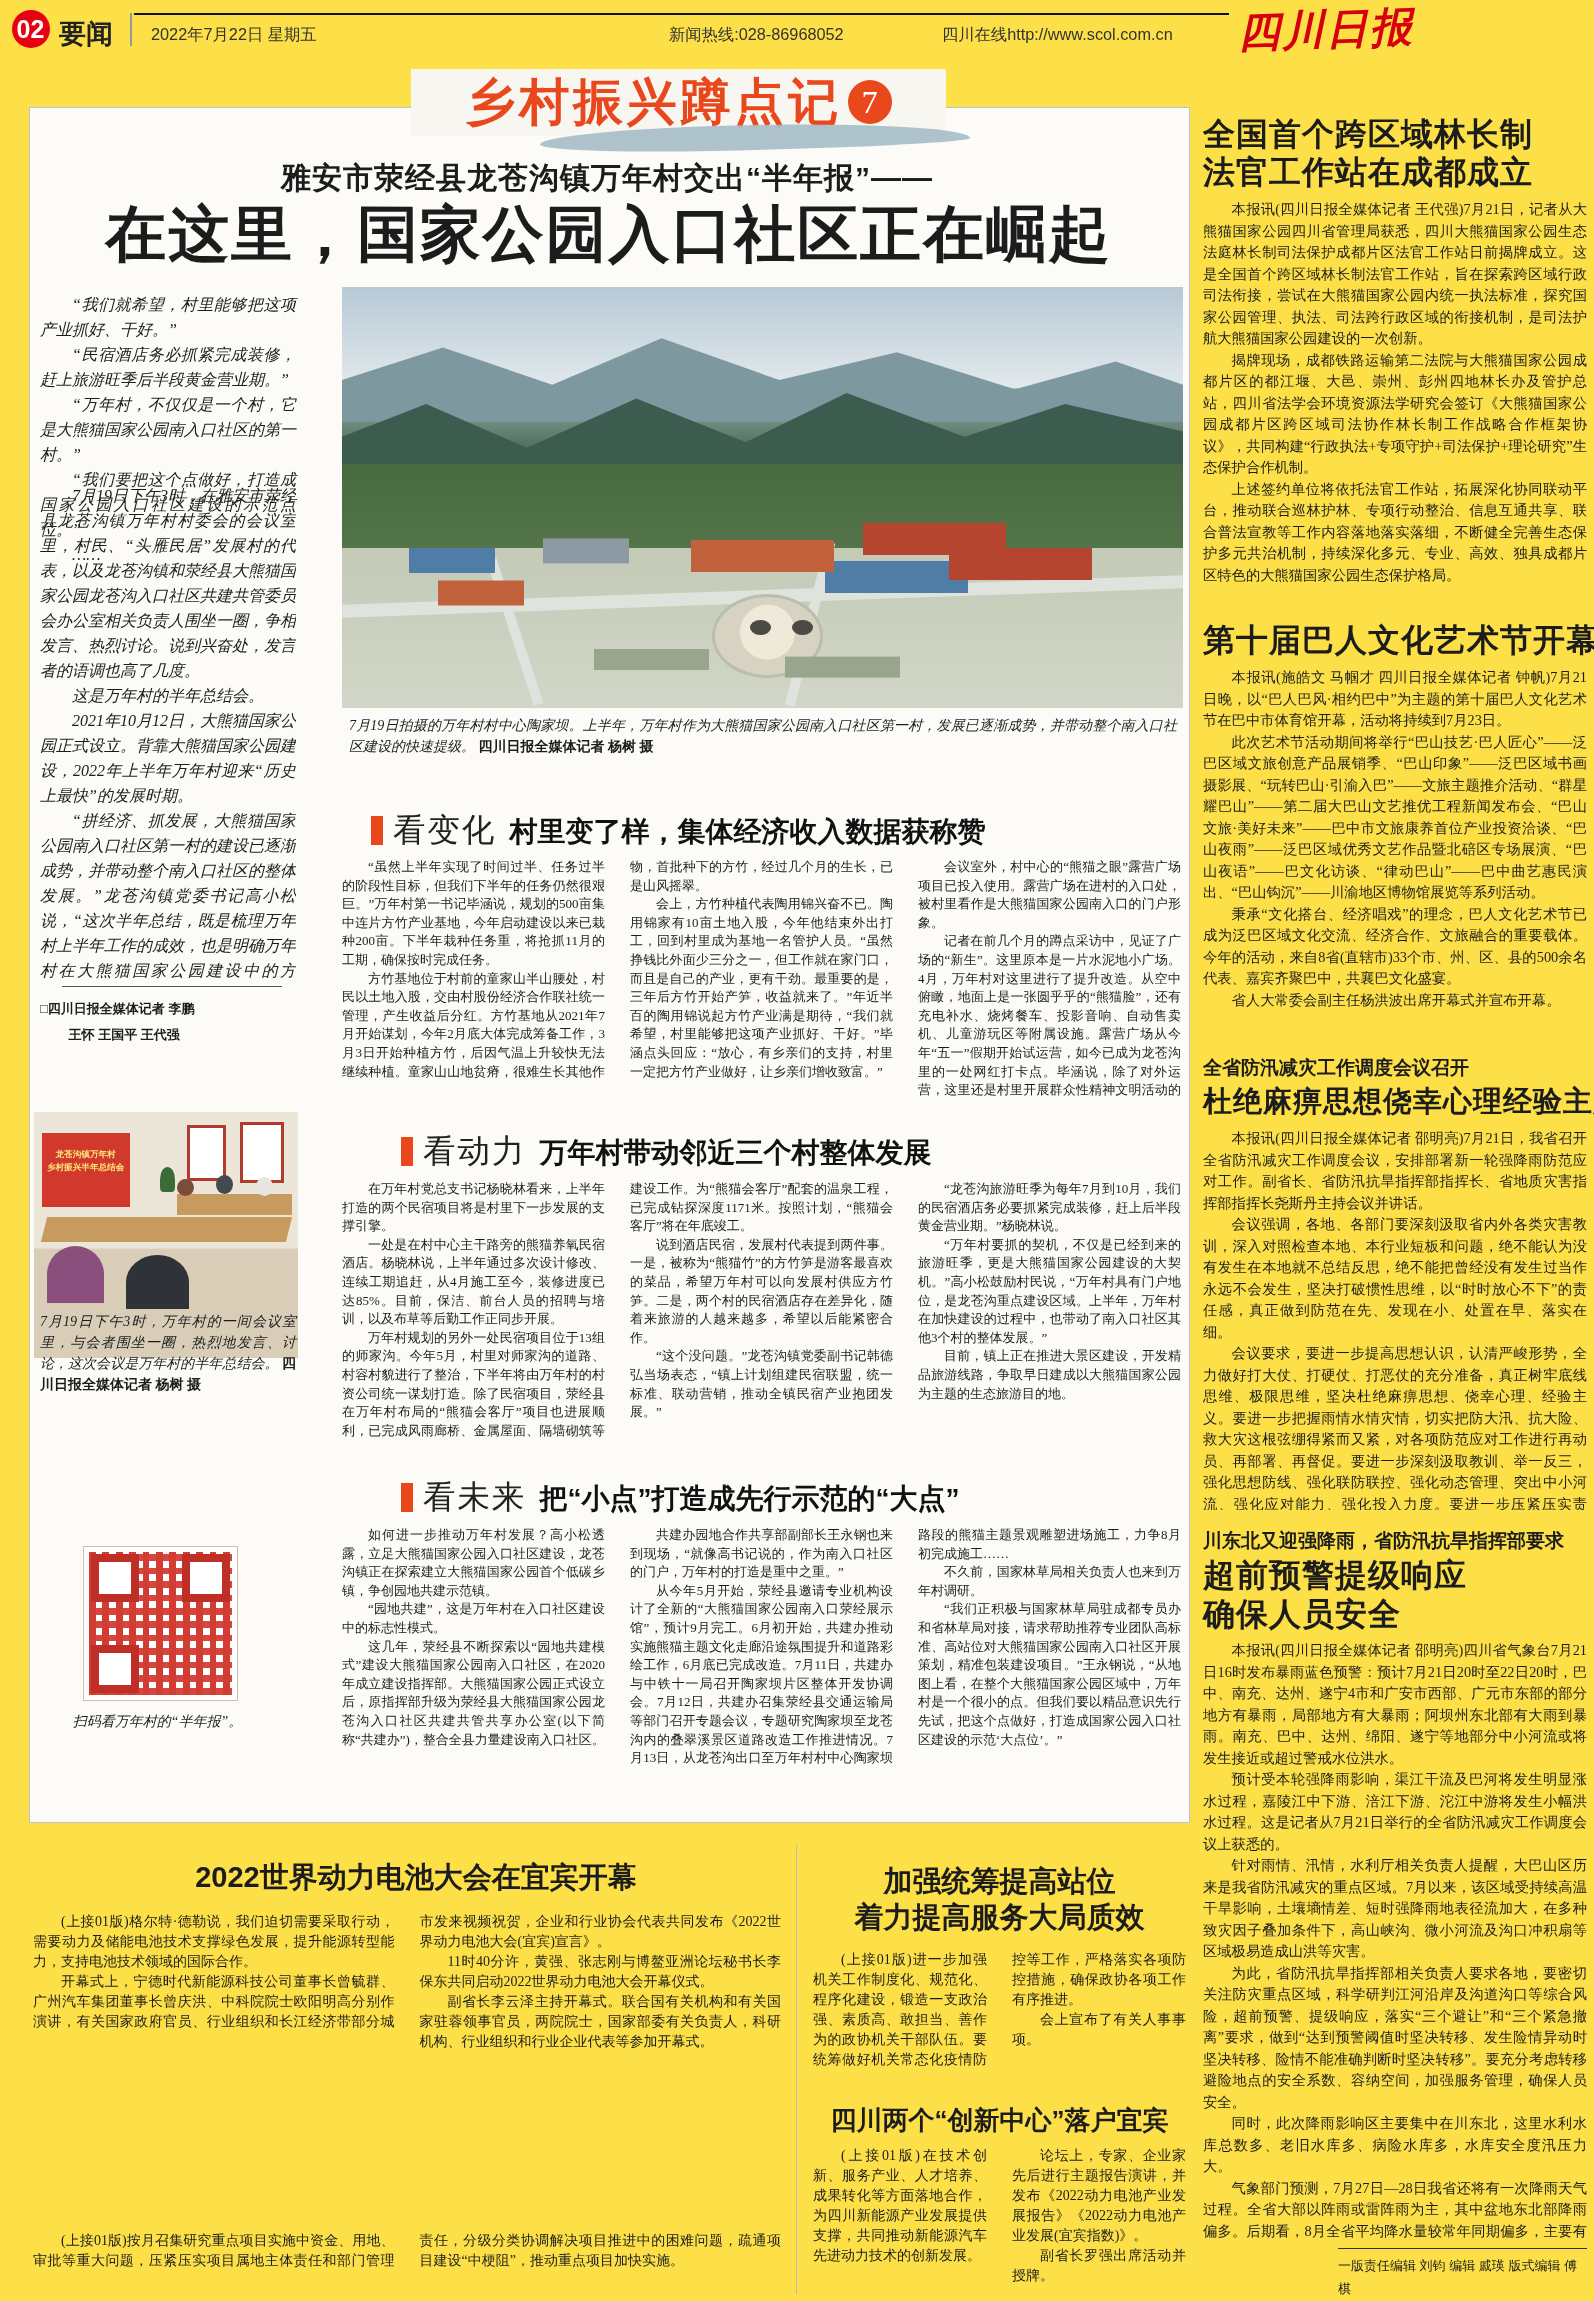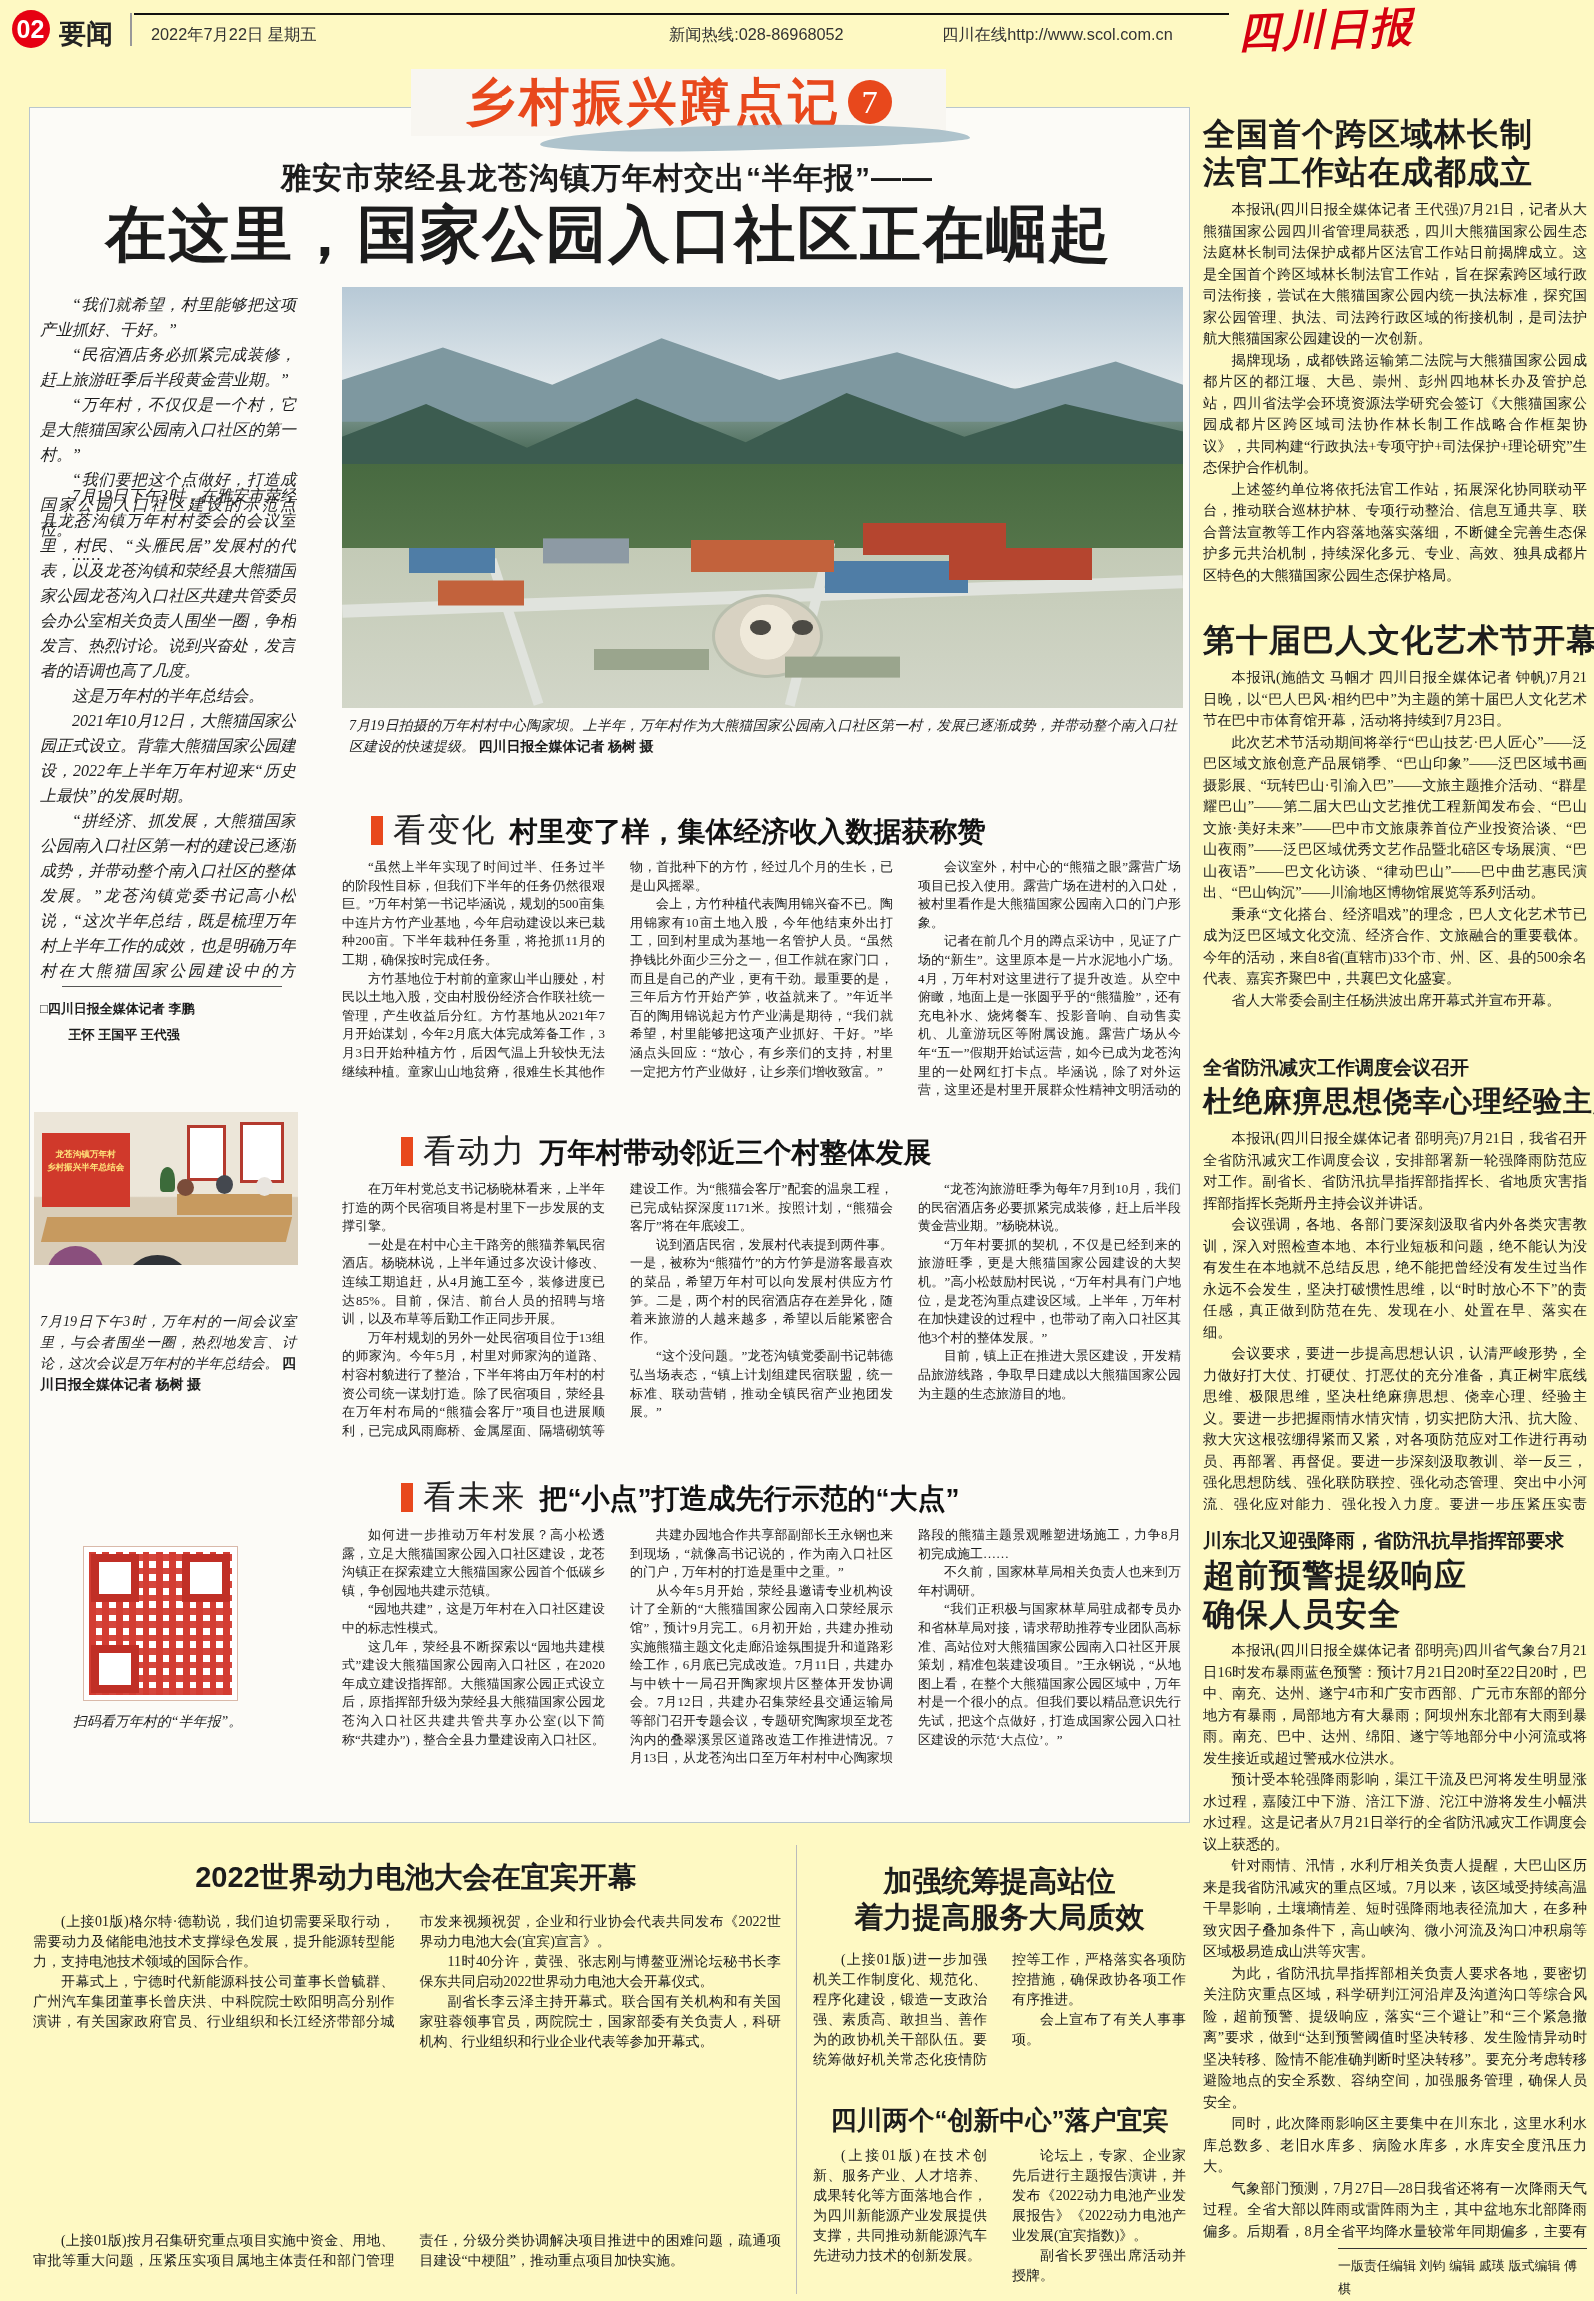--- a/index.html
+++ b/index.html
@@ -1,16 +1,16 @@
 <!DOCTYPE html>
 <html><head>
 <meta charset="utf-8">
 <style>
   html,body{margin:0;padding:0;}
-  .page{position:relative;width:1594px;height:2302px;background:#fef9c3;font-family:"Liberation Serif",serif;color:#1c1c1c;overflow:hidden;}
+  .page{position:relative;width:1594px;height:2302px;background:#fde047;font-family:"Liberation Serif",serif;color:#1c1c1c;overflow:hidden;}
   .abs{position:absolute;}
   
   .pageno{width:38px;height:38px;border-radius:50%;background:#e60012;color:#fff;font-family:"Liberation Sans",sans-serif;font-weight:bold;font-size:25px;line-height:38px;text-align:center;}
   .secname{font-family:"Liberation Sans",sans-serif;font-weight:bold;font-size:27px;color:#222;}
   .hdr-div{width:1.9px;height:32.5px;background:#999;}
   .hdr-date,.hdr-info{font-family:"Liberation Sans",sans-serif;font-size:16.3px;color:#333;}
   .rule{background:#111;}
   .masthead{font-family:"DejaVu Serif",serif;font-weight:900;font-style:italic;font-size:42px;color:#d6000f;letter-spacing:1.9px;transform:rotate(-2deg);}
   
   .featurebox{left:29px;top:107px;width:1159px;height:1714px;border:1.9px solid #b9c6ce;background:#fcfbf7;}
@@ -98,21 +98,21 @@
     <p>这是万年村的半年总结会。</p>
     <p>2021年10月12日，大熊猫国家公园正式设立。背靠大熊猫国家公园建设，2022年上半年万年村迎来“历史上最快”的发展时期。</p>
     <p>“拼经济、抓发展，大熊猫国家公园南入口社区第一村的建设已逐渐成势，并带动整个南入口社区的整体发展。”龙苍沟镇党委书记高小松说，“这次半年总结，既是梳理万年村上半年工作的成效，也是明确万年村在大熊猫国家公园建设中的方位。”</p>
   </div>
   <div class="abs" style="left:62px;top:986px;width:220px;height:1px;background:#555;"></div>
   <div class="abs byline" style="left:40px;top:996px;width:256px;">
     <div>□四川日报全媒体记者 李鹏</div>
     <div style="text-indent:2.2em;">王怀 王国平 王代强</div>
   </div>
 
-  <div class="abs photo meetphoto" style="left:34px;top:1112px;width:264px;height:153px;">
+  <div class="abs photo meetphoto" style="left:34px;top:1112px;width:264px;height:246px;">
     <div class="abs screen" style="left:7.6px;top:21px;width:88px;height:59px;font-size:8.6px;line-height:12.4px;padding-top:15.3px;">
       <div>龙苍沟镇万年村</div>
       <div>乡村振兴半年总结会</div>
     </div>
     <div class="abs" style="left:153px;top:13.4px;width:32.5px;height:50px;background:#fff;border:3.8px solid #b43a2e;"></div>
     <div class="abs" style="left:206px;top:9.6px;width:38px;height:55px;background:#fff;border:3.8px solid #b43a2e;"></div>
     <div class="abs" style="left:126px;top:55px;width:15.3px;height:25px;background:#3c6b3a;border-radius:50% 50% 20% 20%;"></div>
     <div class="abs" style="left:9.6px;top:105px;width:245px;height:25px;background:#c79a5f;transform:skewX(-14deg);"></div>
     <div class="abs" style="left:143px;top:82px;width:115px;height:21px;background:#c79a5f;"></div>
     <div class="abs" style="left:143px;top:67px;width:17px;height:17px;border-radius:50%;background:#7a4c3a;"></div>

